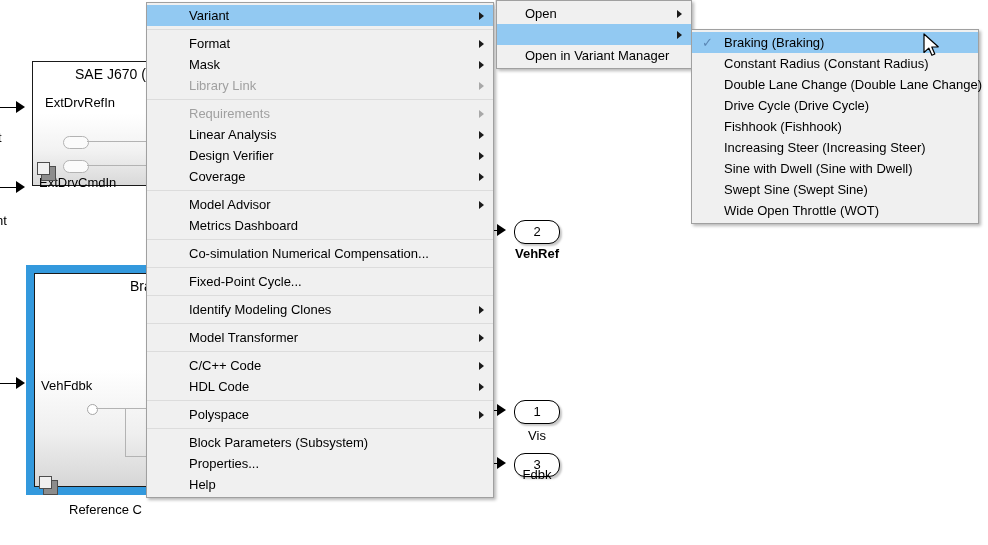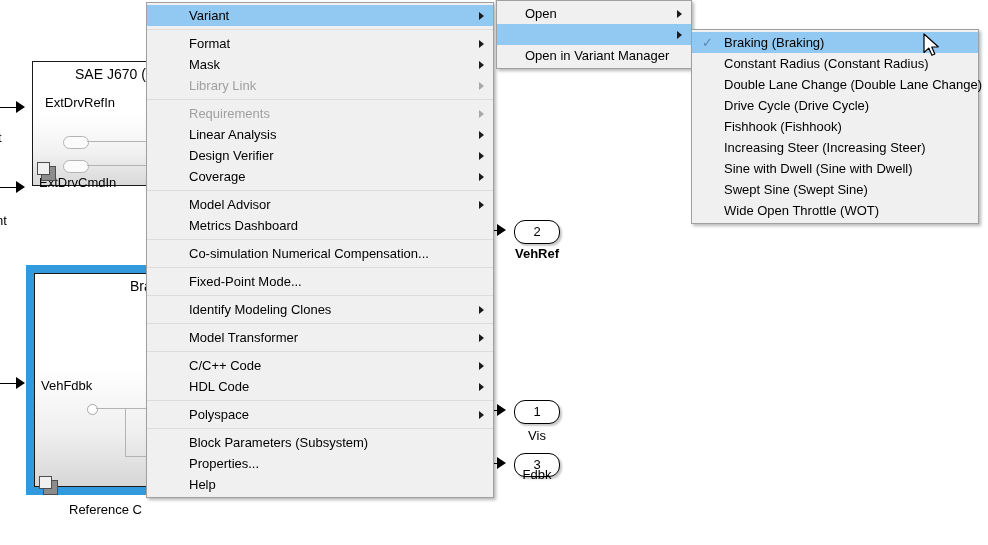--- a/index.html
+++ b/index.html
@@ -290,21 +290,21 @@
     <div class="mi disabled"><span>Requirements</span><span class="caret"></span></div>
     <div class="mi"><span>Linear Analysis</span><span class="caret"></span></div>
     <div class="mi"><span>Design Verifier</span><span class="caret"></span></div>
     <div class="mi"><span>Coverage</span><span class="caret"></span></div>
     <div class="sep"></div>
     <div class="mi"><span>Model Advisor</span><span class="caret"></span></div>
     <div class="mi"><span>Metrics Dashboard</span></div>
     <div class="sep"></div>
     <div class="mi"><span>Co-simulation Numerical Compensation...</span></div>
     <div class="sep"></div>
-    <div class="mi"><span>Fixed-Point Mode...</span></div>
+    <div class="mi"><span>Fixed-Point Cycle...</span></div>
     <div class="sep"></div>
     <div class="mi"><span>Identify Modeling Clones</span><span class="caret"></span></div>
     <div class="sep"></div>
     <div class="mi"><span>Model Transformer</span><span class="caret"></span></div>
     <div class="sep"></div>
     <div class="mi"><span>C/C++ Code</span><span class="caret"></span></div>
     <div class="mi"><span>HDL Code</span><span class="caret"></span></div>
     <div class="sep"></div>
     <div class="mi"><span>Polyspace</span><span class="caret"></span></div>
     <div class="sep"></div>

